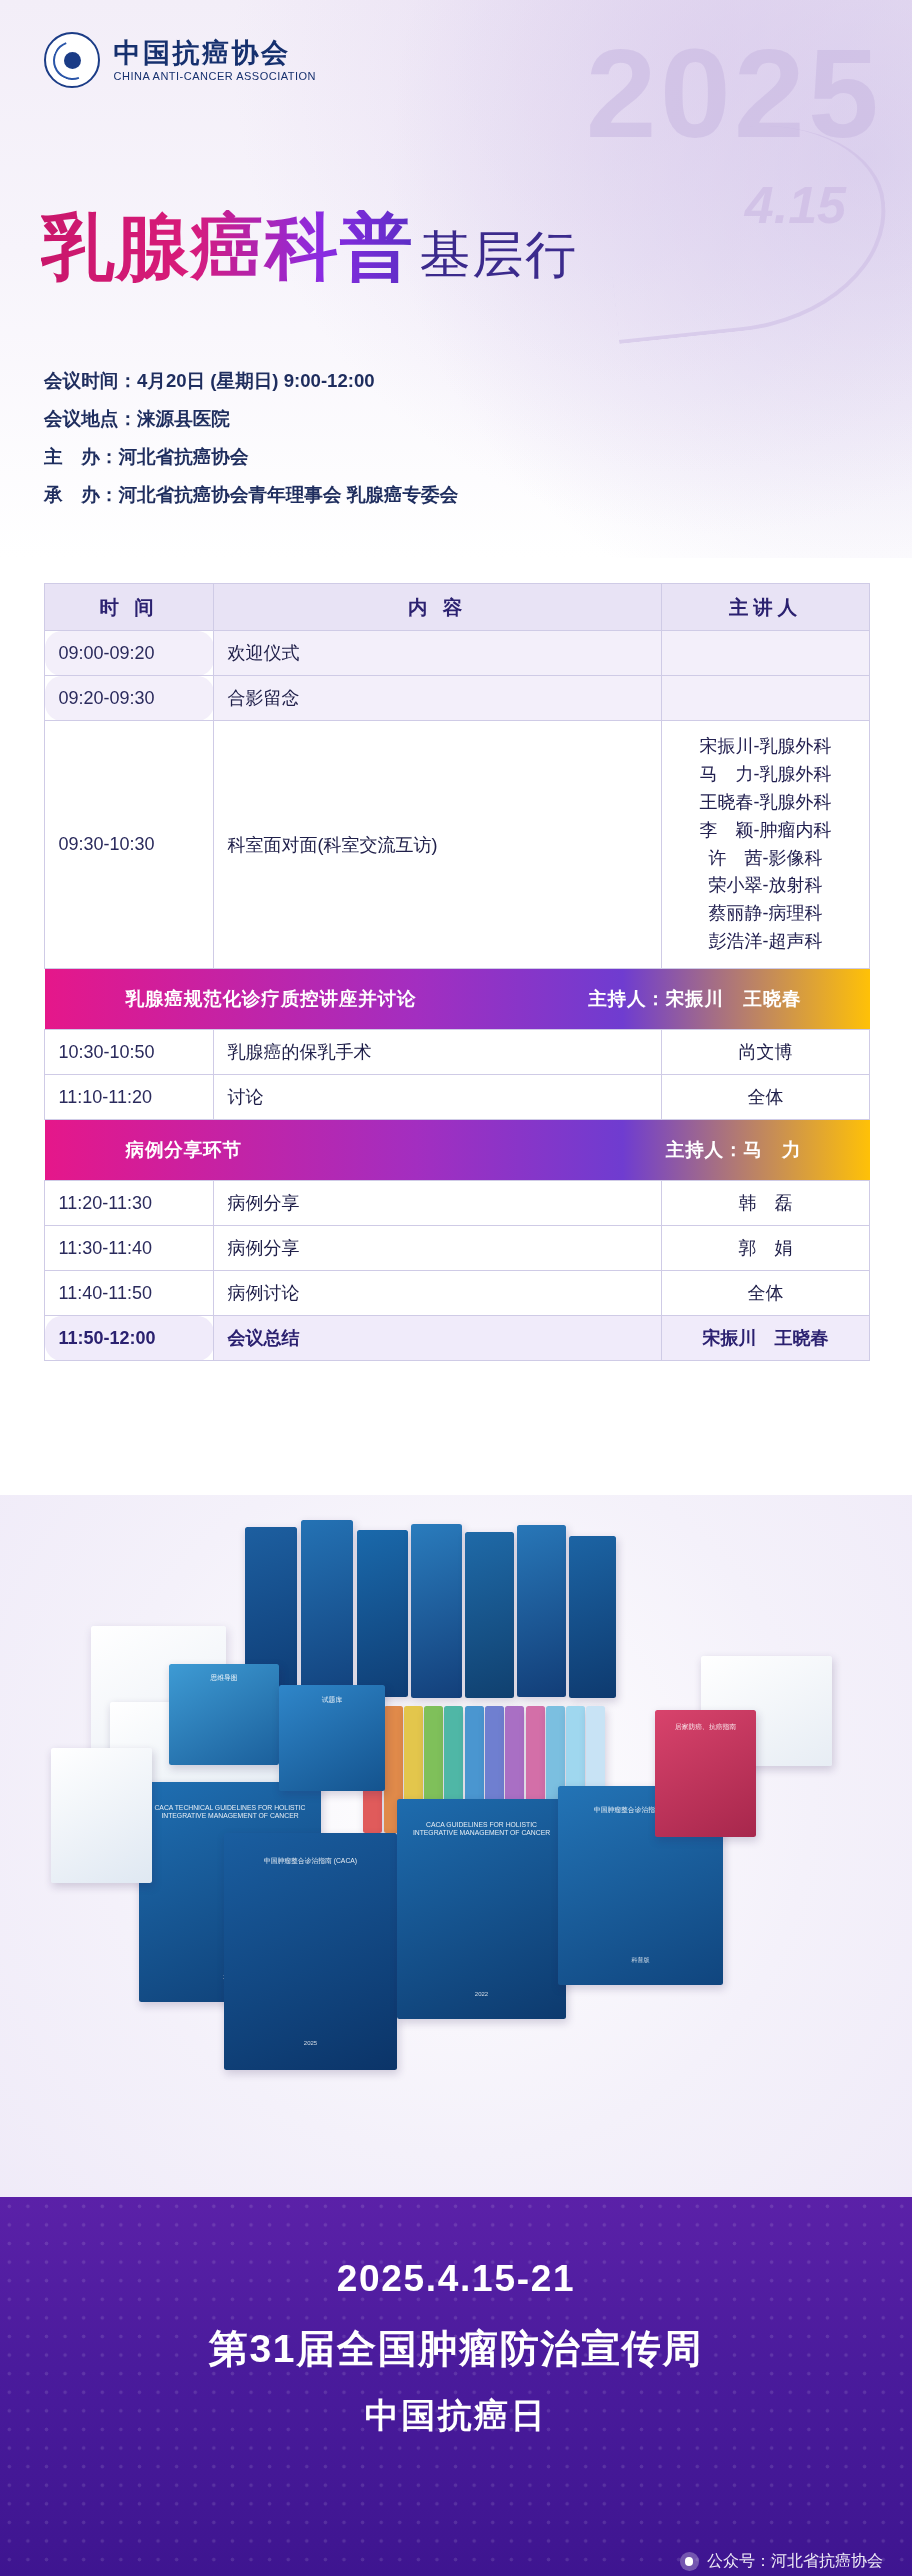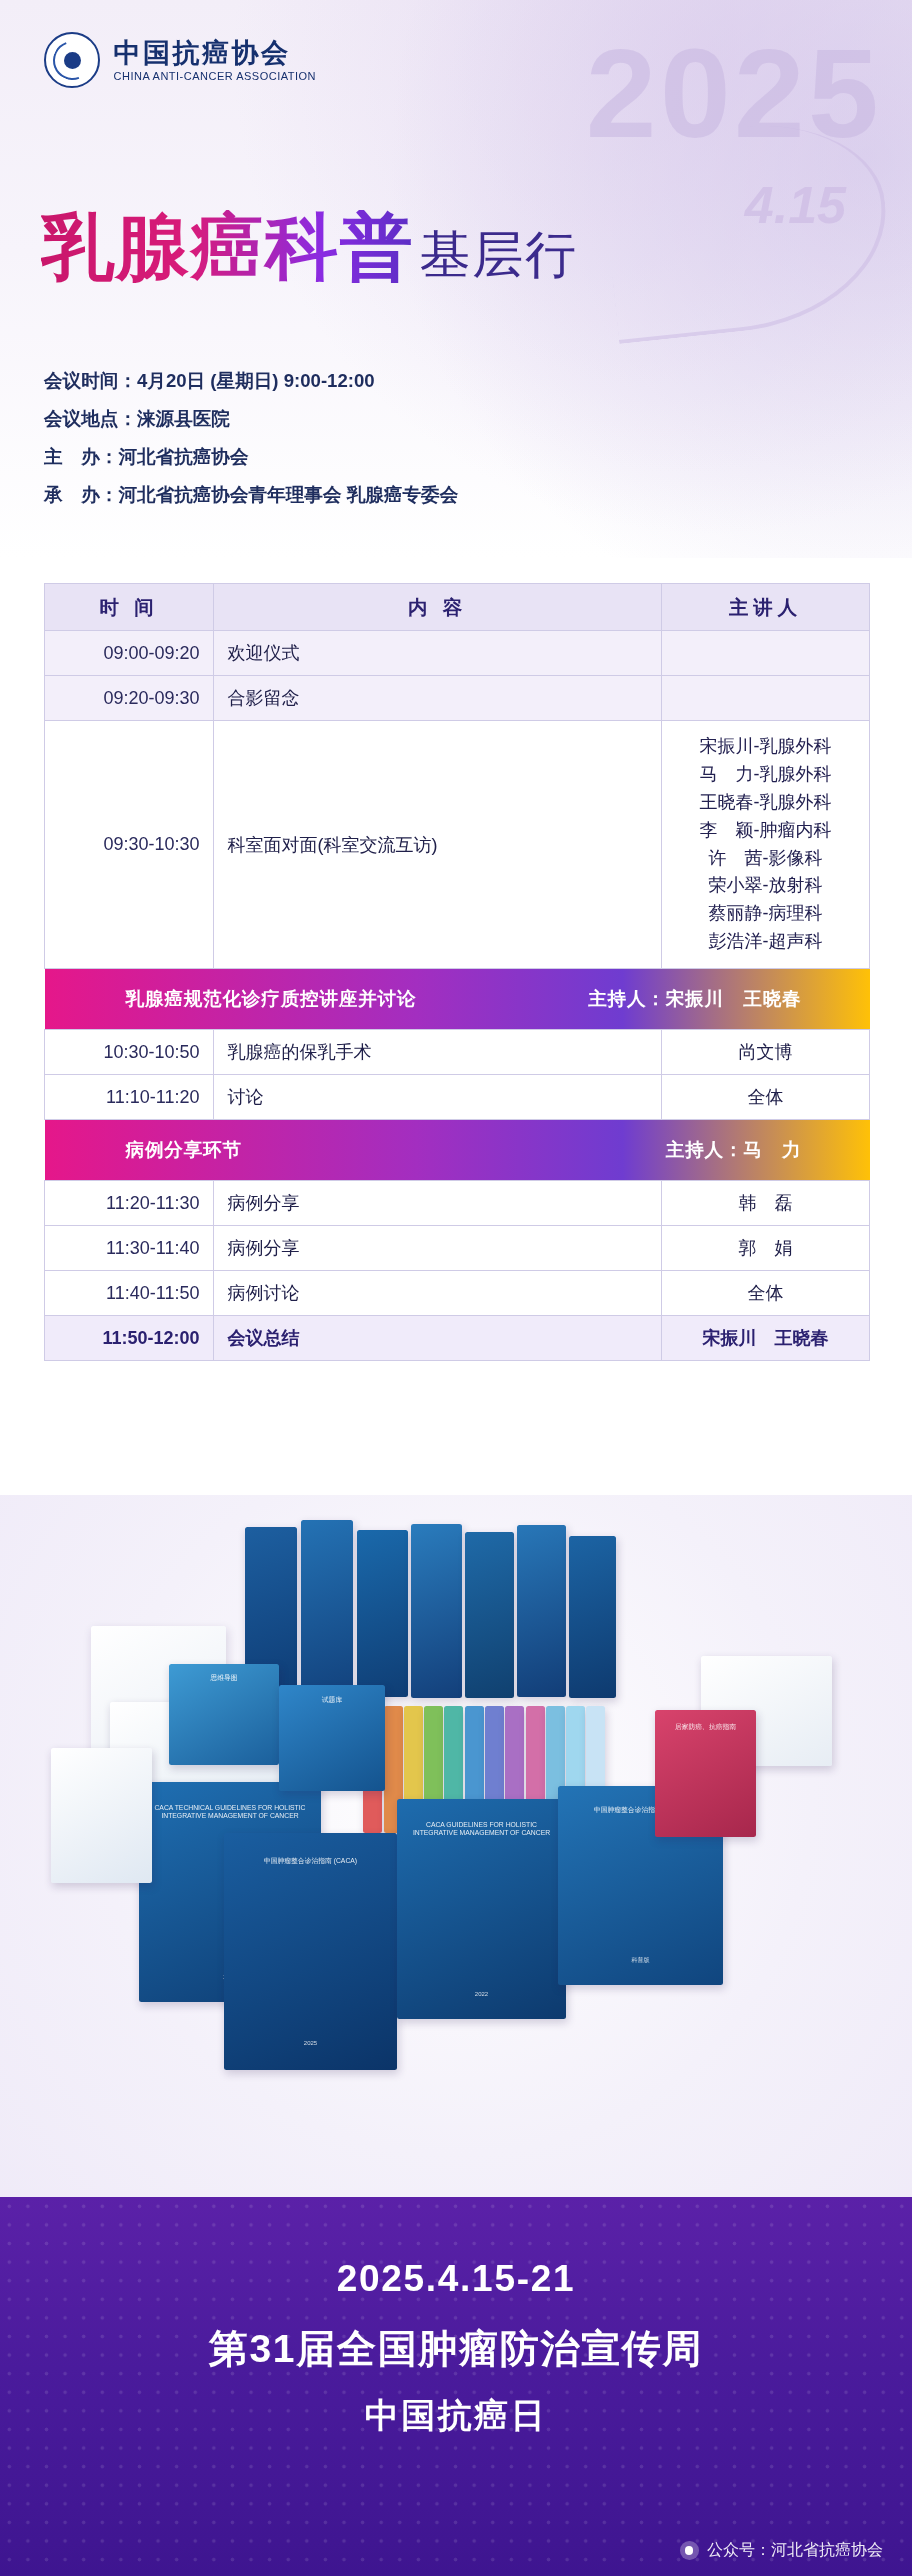--- a/index.html
+++ b/index.html
@@ -157,21 +157,21 @@
   }
   .col-time { width: 169px; }
   .col-content { width: 448px; }
   .col-speaker { width: 208px; }
 
   .agenda td {
     font-size: 18px;
     color: #20204a;
     padding: 10px 13.5px;
   }
-  td.time { text-align: right; color: #2a2a5c; }
+  td.time { text-align: left; color: #2a2a5c; border-radius: 17px; }
   td.speaker { text-align: center; }
   tr.tint td { background: #f3effa; }
   tr.plain td { background: #ffffff; }
 
   td.multi {
     line-height: 1.55;
     text-align: center;
     font-size: 18px;
     color: #222050;
     padding: 12px 8.4px;
@@ -247,21 +247,21 @@
     font-size: 37px; font-weight: 700; letter-spacing: 1.7px; margin-bottom: 22px;
   }
   .b-main {
     font-size: 39px; font-weight: 700; letter-spacing: 1.7px; margin-bottom: 17px;
   }
   .b-sub {
     font-size: 34px; font-weight: 700; letter-spacing: 2.5px;
   }
   .footer-tag {
     position: absolute;
-    right: 29px; bottom: 15px;
+    right: 29px; bottom: 4px;
     display: flex; align-items: center; gap: 8.4px;
     color: rgba(255,255,255,0.92);
     font-size: 16px;
   }
   .tag-dot {
     width: 18.6px; height: 18.6px; border-radius: 50%;
     background: rgba(255,255,255,0.28);
     display: inline-block;
     position: relative;
   }

